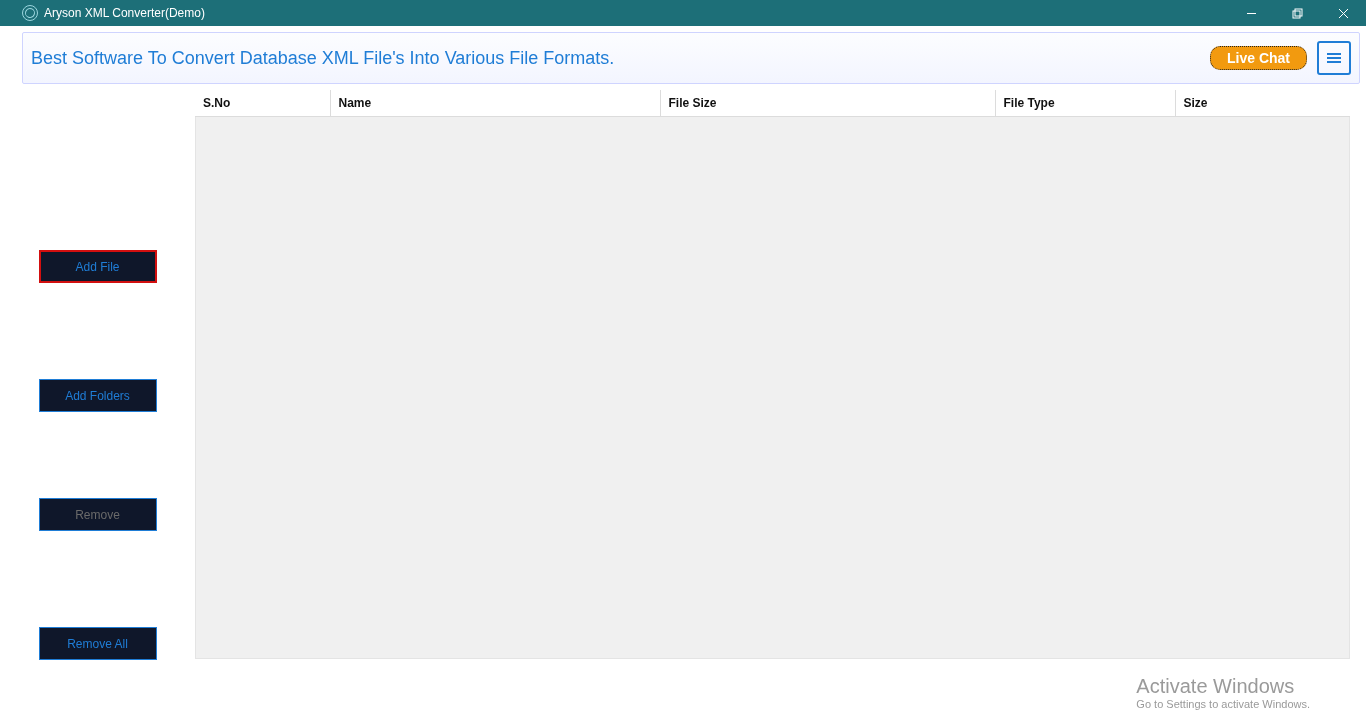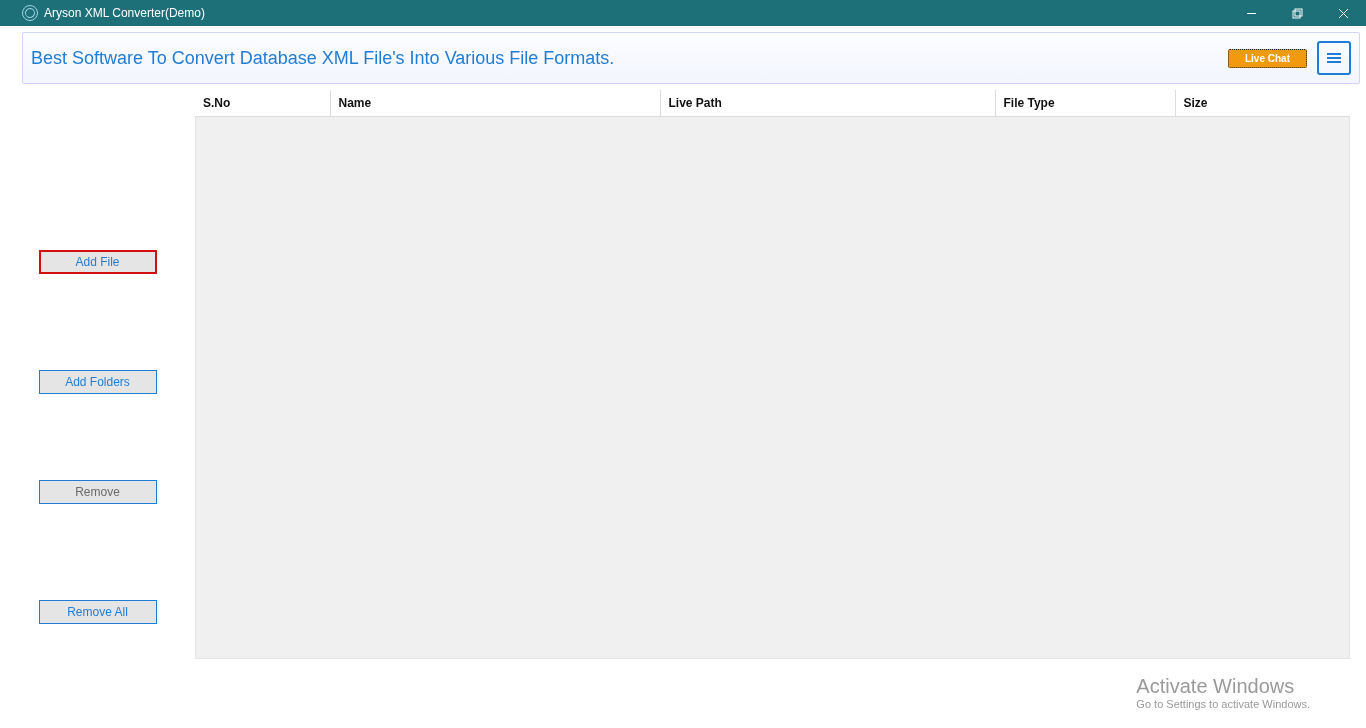--- a/index.html
+++ b/index.html
@@ -69,23 +69,23 @@
     color: #1f7dd6;
     font-size: 18px;
     font-weight: 400;
     flex: 1;
   }
   .live-chat-btn {
     background: #f29a0f;
     border: 1px dotted #222;
     color: #fff;
     font-weight: 600;
-    font-size: 10px;
+    font-size: 14px;
     padding: 3px 16px;
-    border-radius: 2px;
+    border-radius: 10px;
     margin-right: 10px;
     cursor: pointer;
   }
   .menu-btn {
     width: 34px; height: 34px;
     border: 2px solid #1f7dd6;
     border-radius: 3px;
     display: flex; align-items:center; justify-content:center;
     cursor: pointer;
     color: #1f7dd6;
@@ -102,23 +102,23 @@
   }
   .sidebar {
     width: 195px;
     padding-top: 160px;
     display: flex;
     flex-direction: column;
     align-items: center;
   }
   .side-btn {
     width: 118px;
-    height: 24px;
+    height: 33px;
     border: 1px solid #1f7dd6;
-    background: #e5e5e5;
+    background: #0f172a;
     color: #1f7dd6;
     font-size: 12px;
     display: flex; align-items:center; justify-content:center;
     cursor: pointer;
   }
   .side-btn.highlight {
     border: 2px solid #d20f0f;
   }
   .side-btn.muted { color: #6a6a6a; }
   .side-gap-lg { margin-bottom: 96px; }
@@ -220,21 +220,21 @@
         <col style="width:135px">
         <col style="width:330px">
         <col style="width:335px">
         <col style="width:180px">
         <col>
       </colgroup>
       <thead>
         <tr>
           <th>S.No</th>
           <th>Name</th>
-          <th>Live Path</th>
+          <th>File Size</th>
           <th>File Type</th>
           <th>Size</th>
         </tr>
       </thead>
     </table>
     <div class="grid-body"></div>
   </div>
 </div>
 
 <div class="watermark">

